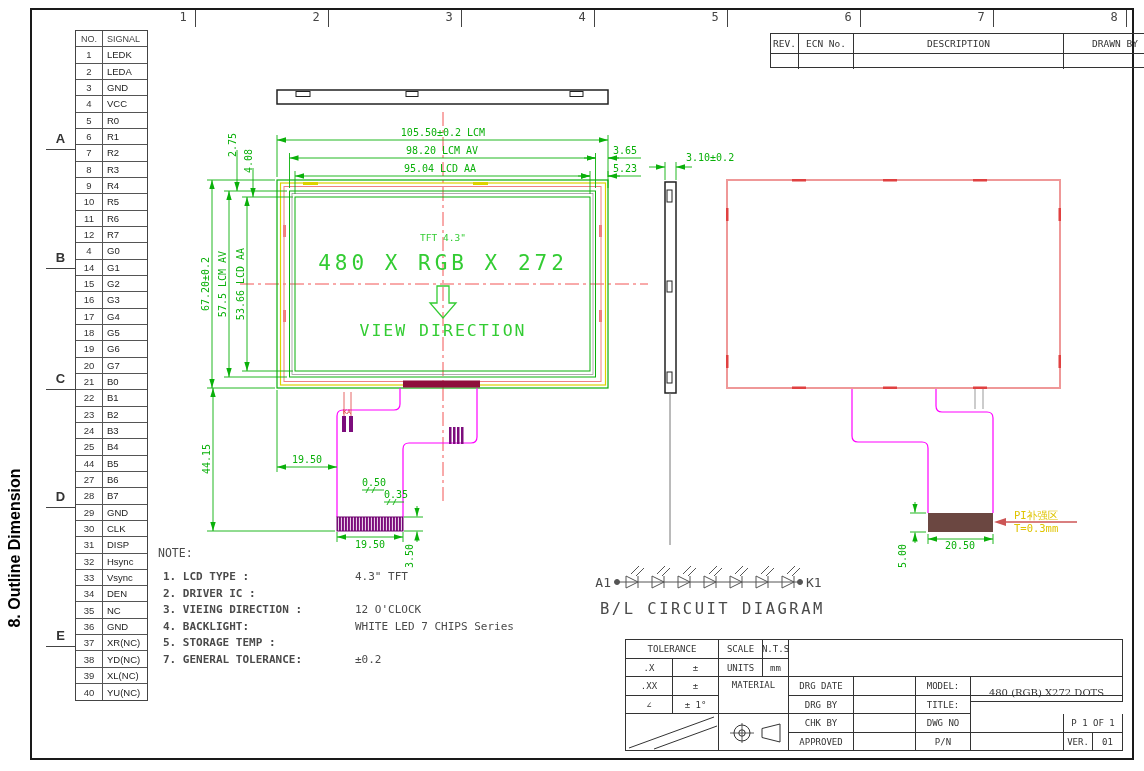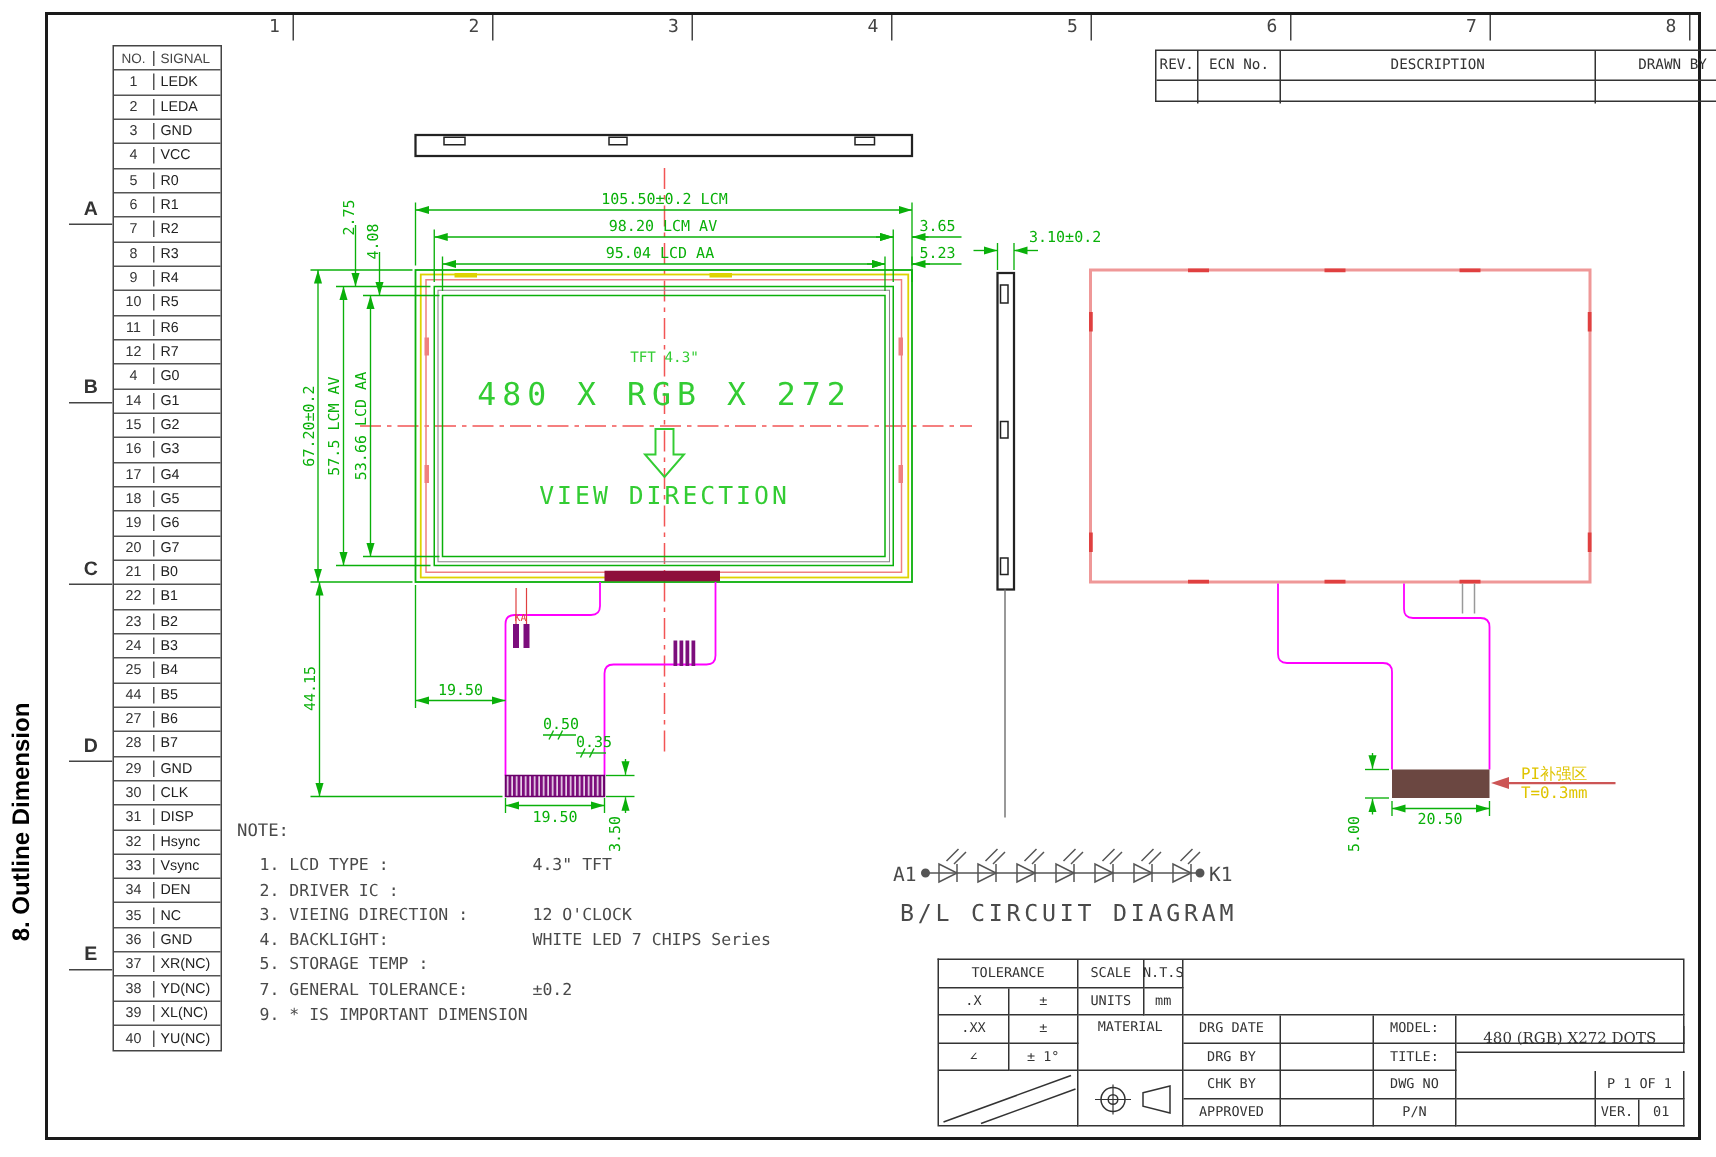--- a/index.html
+++ b/index.html
@@ -9,35 +9,35 @@
   #frame{position:absolute;left:30px;top:8px;width:1104px;height:752px;border:2px solid #1a1a1a;box-sizing:border-box;}
   .tickv{position:absolute;width:1px;height:17px;top:10px;background:#444;}
   .rulnum{position:absolute;top:10px;width:20px;height:16px;font:12px "DejaVu Sans Mono",monospace;color:#444;text-align:center;}
   .rowletter{position:absolute;left:46px;width:29px;height:18px;border-bottom:1px solid #444;
     font:bold 13px "Liberation Sans",sans-serif;color:#333;text-align:center;}
   
   #side-heading{position:absolute;left:-134px;top:538px;width:300px;height:20px;transform:rotate(-90deg);
     font:bold 16px "Liberation Sans",sans-serif;color:#000;text-align:center;}
   
   #pin-table{position:absolute;left:75px;top:30px;width:73px;border:1px solid #444;box-sizing:border-box;background:#fff;z-index:3;}
-  .prow{display:flex;height:16.33px;border-bottom:1px solid #555;box-sizing:border-box;align-items:center;}
+  .prow{display:flex;height:16.33px;border-bottom:1px solid #555;box-sizing:border-box;}
   .prow:last-child{border-bottom:none;}
   .pno{width:27px;border-right:1px solid #555;font:9.5px "Liberation Sans",sans-serif;color:#333;
     display:flex;align-items:center;justify-content:center;box-sizing:border-box;}
   .psig{flex:1;font:9.5px "Liberation Sans",sans-serif;color:#222;display:flex;align-items:center;padding-left:4px;}
   .phead .pno,.phead .psig{font-size:9px;color:#444;}
   
   #rev-table{position:absolute;left:727px;top:33px;width:395px;height:35px;border:1px solid #333;box-sizing:border-box;z-index:3;margin-left:43px;}
   .rcell{position:absolute;border-right:1px solid #333;border-bottom:1px solid #333;box-sizing:border-box;
     display:flex;align-items:center;justify-content:center;font:9.5px "DejaVu Sans Mono",monospace;color:#333;}
   
   #notes{position:absolute;left:158px;top:546px;width:420px;z-index:3;font-family:"DejaVu Sans Mono",monospace;color:#4a4a4a;}
   #notes .ntitle{font-size:11.5px;height:24px;}
   .nline{position:relative;height:16.6px;font-size:11px;}
-  .n-label{margin-left:15px;}
+  .n-label{margin-left:5px;font-weight:bold;}
   .n-value{position:absolute;left:197px;top:0;}
   
   #title-block{position:absolute;left:625px;top:639px;width:497px;height:111px;border-top:1px solid #333;border-left:1px solid #333;box-sizing:content-box;z-index:3;}
   .tb{position:absolute;border-right:1px solid #333;border-bottom:1px solid #333;box-sizing:border-box;
     display:flex;align-items:center;justify-content:center;font:9px "DejaVu Sans Mono",monospace;color:#333;background:transparent;}
   .tb.top{align-items:flex-start;padding-top:3px;}
   .serif{font-family:"DejaVu Serif",serif;font-size:10px;}
   svg text{font-family:"DejaVu Sans Mono",monospace;}
   .dimtxt{font-size:10px;fill:#0ab00a;}
   .greent{fill:#33cc33;}
@@ -499,21 +499,20 @@
 </svg>
 
 <div id="notes">
   <div class="ntitle">NOTE:</div>
   <div class="nline"><span class="n-label">1. LCD TYPE :</span><span class="n-value">4.3"  TFT</span></div>
   <div class="nline"><span class="n-label">2. DRIVER IC :</span><span class="n-value"></span></div>
   <div class="nline"><span class="n-label">3. VIEING DIRECTION :</span><span class="n-value">12 O'CLOCK</span></div>
   <div class="nline"><span class="n-label">4. BACKLIGHT:</span><span class="n-value">WHITE LED 7 CHIPS Series</span></div>
   <div class="nline"><span class="n-label">5. STORAGE TEMP :</span><span class="n-value"></span></div>
   <div class="nline"><span class="n-label">7. GENERAL TOLERANCE:</span><span class="n-value">±0.2</span></div>
-  <div class="nline"><span class="n-label">9. * IS IMPORTANT DIMENSION</span><span class="n-value"></span></div>
 </div>
 
 <div id="title-block">
   <div class="tb" style="left:0;top:0;width:93px;height:19px">TOLERANCE</div>
   <div class="tb" style="left:93px;top:0;width:44px;height:19px">SCALE</div>
   <div class="tb" style="left:137px;top:0;width:26px;height:19px">N.T.S</div>
   <div class="tb" style="left:163px;top:0;width:334px;height:37px"></div>
   <div class="tb" style="left:0;top:19px;width:47px;height:18px">.X</div>
   <div class="tb" style="left:47px;top:19px;width:46px;height:18px">±</div>
   <div class="tb" style="left:93px;top:19px;width:44px;height:18px">UNITS</div>

